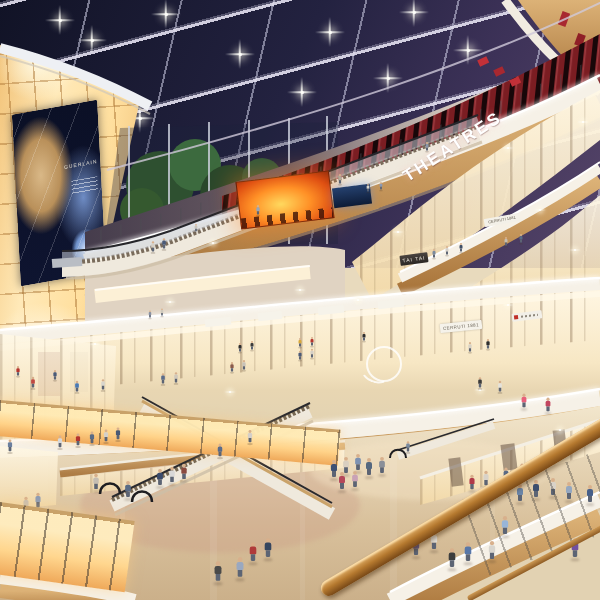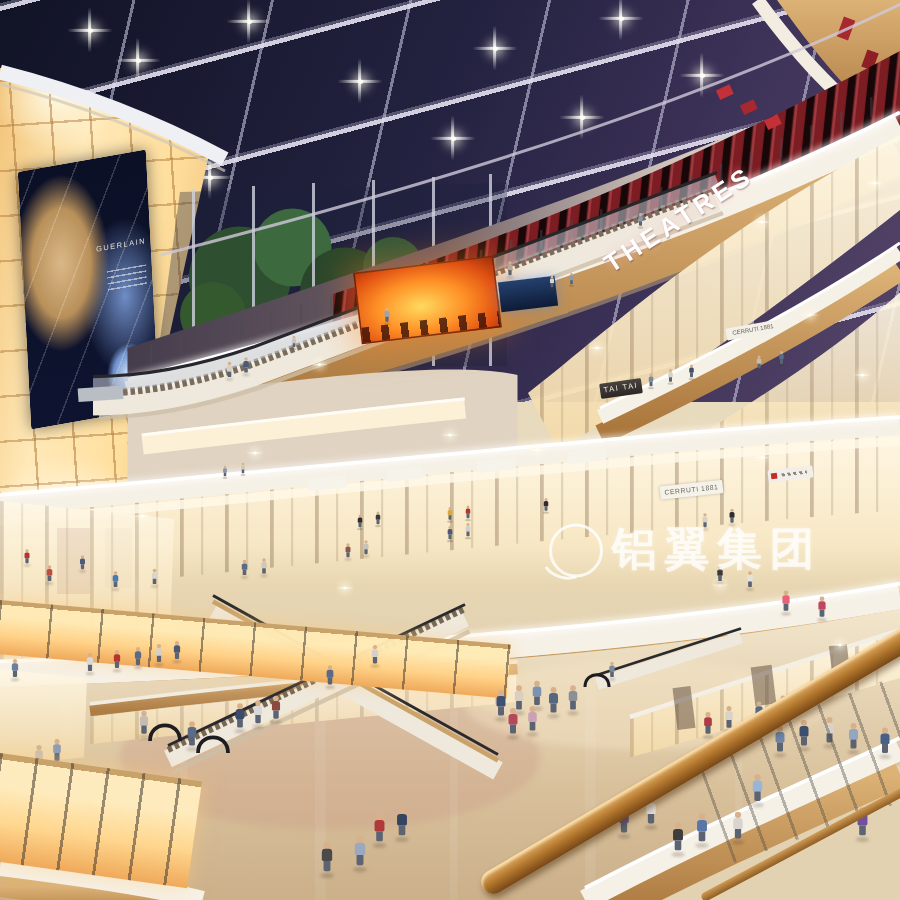--- a/index.html
+++ b/index.html
@@ -799,19 +799,18 @@
         <i class="h"></i>
         <i class="t"></i>
         <i class="l"></i>
       </div>
     </div>
 
   <div class="balustrade2"></div>
 
   <div class="watermark">
     <span class="wm-logo"></span>
-    <span class="wm-text">铝翼集团</span>
   </div>
 
   <div class="posts-br"></div>
   <div class="handrail2"></div>
   <div class="handrail"></div>
 </div>
 
 </body></html>

